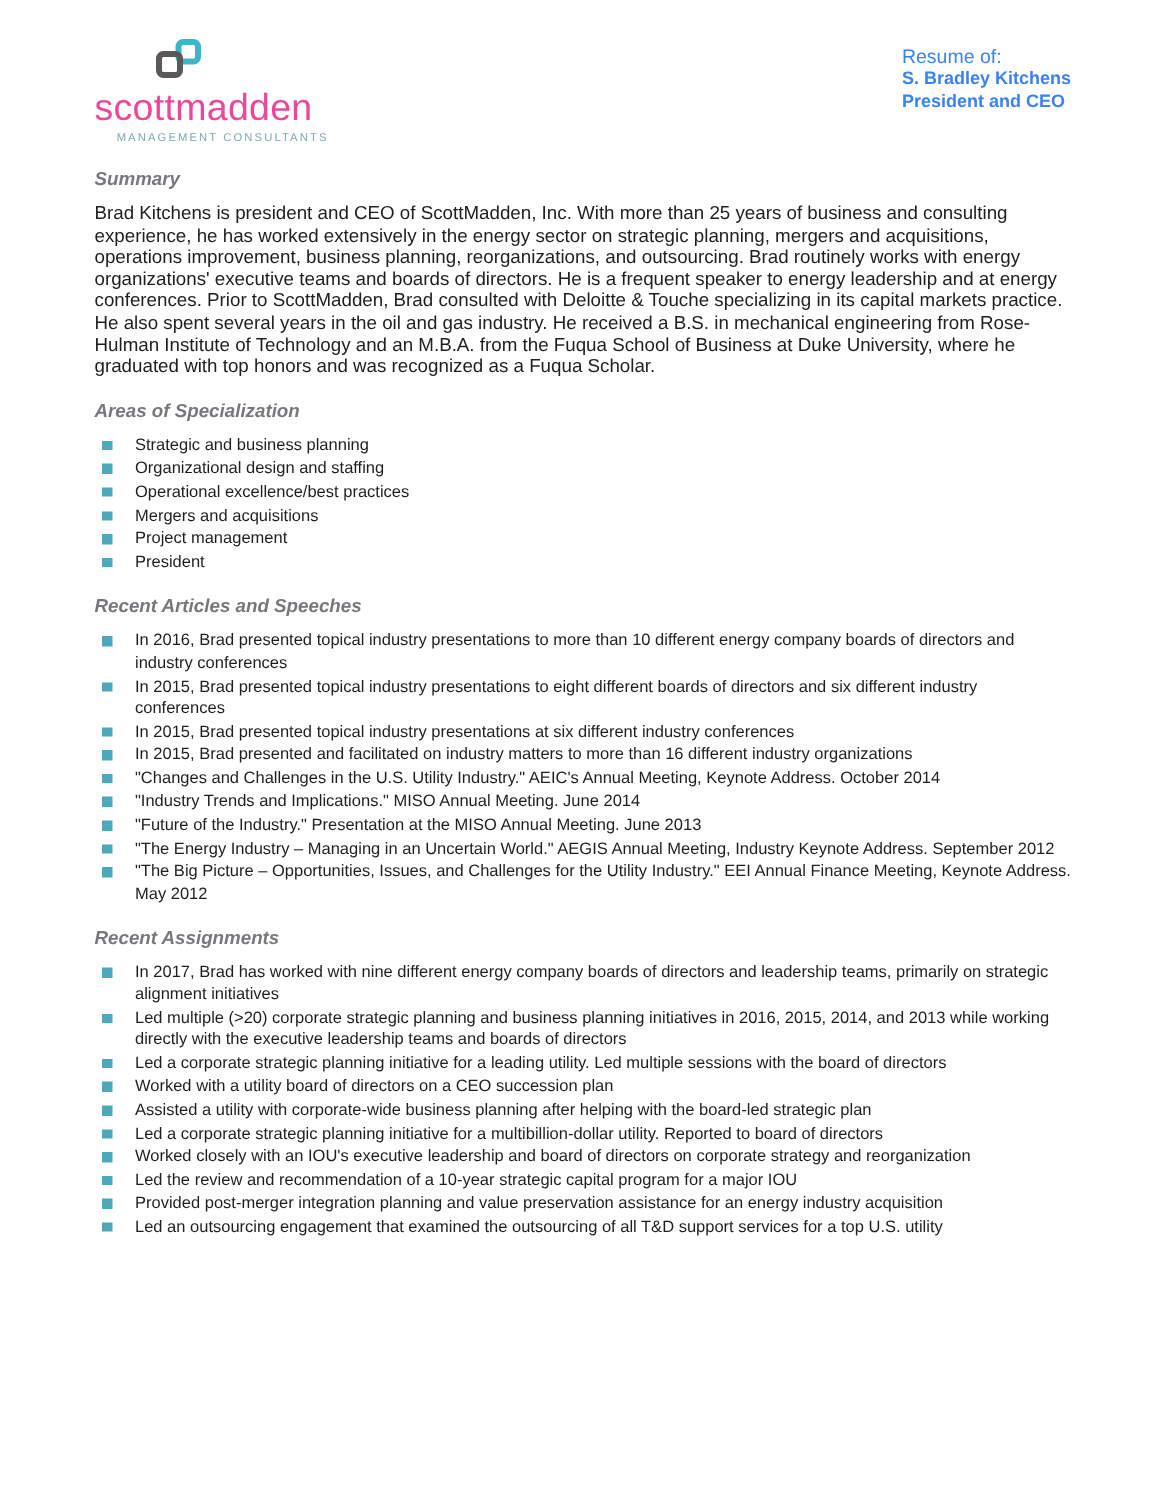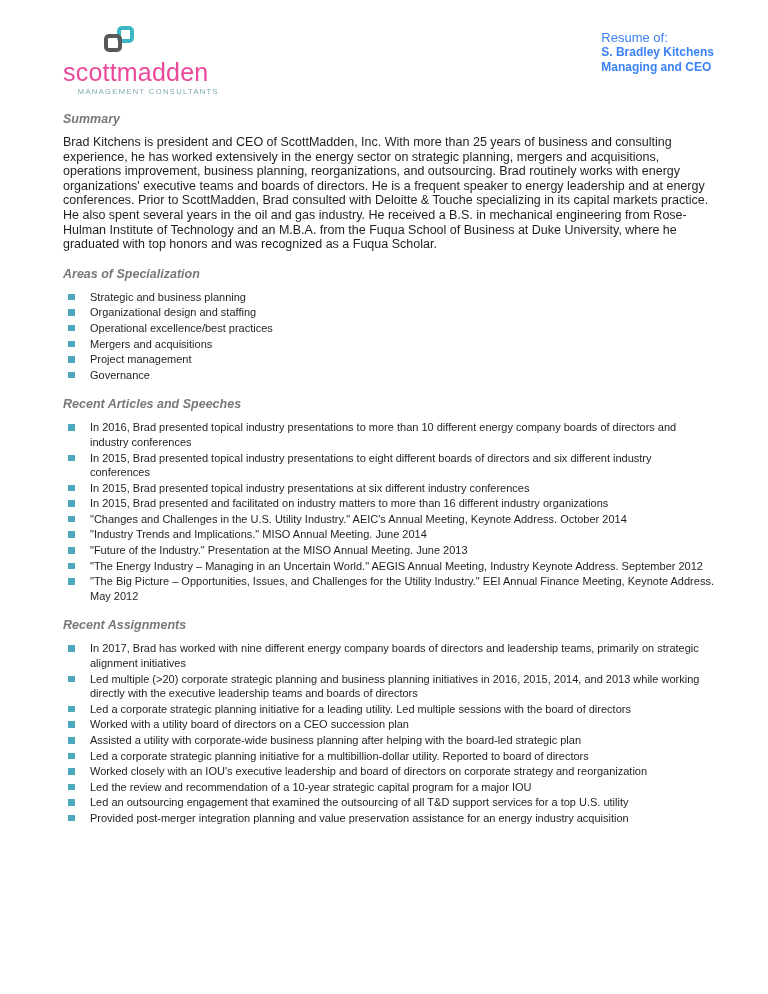--- a/index.html
+++ b/index.html
@@ -122,36 +122,36 @@
           <span class="sq sq-teal"></span>
           <span class="sq sq-gray"></span>
         </div>
         <div class="wordmark">scottmadden</div>
         <div class="tagline">MANAGEMENT CONSULTANTS</div>
       </div>
 
       <div class="resume-meta">
         <div class="resume-of">Resume of:</div>
         <div class="person-name">S. Bradley Kitchens</div>
-        <div class="person-title">Managing and CEO</div>
+        <div class="person-title">President and CEO</div>
       </div>
     </header>
 
     <main>
       <h2 class="section-heading">Summary</h2>
       <p class="body-text">Brad Kitchens is president and CEO of ScottMadden, Inc. With more than 25 years of business and consulting experience, he has worked extensively in the energy sector on strategic planning, mergers and acquisitions, operations improvement, business planning, reorganizations, and outsourcing. Brad routinely works with energy organizations' executive teams and boards of directors. He is a frequent speaker to energy leadership and at energy conferences. Prior to ScottMadden, Brad consulted with Deloitte &amp; Touche specializing in its capital markets practice. He also spent several years in the oil and gas industry. He received a B.S. in mechanical engineering from Rose-Hulman Institute of Technology and an M.B.A. from the Fuqua School of Business at Duke University, where he graduated with top honors and was recognized as a Fuqua Scholar.</p>
 
       <h2 class="section-heading">Areas of Specialization</h2>
       <ul class="bullet-list">
           <li><span class="bullet"></span><span>Strategic and business planning</span></li>
           <li><span class="bullet"></span><span>Organizational design and staffing</span></li>
           <li><span class="bullet"></span><span>Operational excellence/best practices</span></li>
           <li><span class="bullet"></span><span>Mergers and acquisitions</span></li>
           <li><span class="bullet"></span><span>Project management</span></li>
-          <li><span class="bullet"></span><span>Governance</span></li>
+          <li><span class="bullet"></span><span>President</span></li>
         </ul>
 
       <h2 class="section-heading">Recent Articles and Speeches</h2>
       <ul class="bullet-list">
           <li><span class="bullet"></span><span>In 2016, Brad presented topical industry presentations to more than 10 different energy company boards of directors and industry conferences</span></li>
           <li><span class="bullet"></span><span>In 2015, Brad presented topical industry presentations to eight different boards of directors and six different industry conferences</span></li>
           <li><span class="bullet"></span><span>In 2015, Brad presented topical industry presentations at six different industry conferences</span></li>
           <li><span class="bullet"></span><span>In 2015, Brad presented and facilitated on industry matters to more than 16 different industry organizations</span></li>
           <li><span class="bullet"></span><span>"Changes and Challenges in the U.S. Utility Industry." AEIC's Annual Meeting, Keynote Address. October 2014</span></li>
           <li><span class="bullet"></span><span>"Industry Trends and Implications." MISO Annual Meeting. June 2014</span></li>
@@ -163,19 +163,19 @@
       <h2 class="section-heading">Recent Assignments</h2>
       <ul class="bullet-list">
           <li><span class="bullet"></span><span>In 2017, Brad has worked with nine different energy company boards of directors and leadership teams, primarily on strategic alignment initiatives</span></li>
           <li><span class="bullet"></span><span>Led multiple (&gt;20) corporate strategic planning and business planning initiatives in 2016, 2015, 2014, and 2013 while working directly with the executive leadership teams and boards of directors</span></li>
           <li><span class="bullet"></span><span>Led a corporate strategic planning initiative for a leading utility. Led multiple sessions with the board of directors</span></li>
           <li><span class="bullet"></span><span>Worked with a utility board of directors on a CEO succession plan</span></li>
           <li><span class="bullet"></span><span>Assisted a utility with corporate-wide business planning after helping with the board-led strategic plan</span></li>
           <li><span class="bullet"></span><span>Led a corporate strategic planning initiative for a multibillion-dollar utility. Reported to board of directors</span></li>
           <li><span class="bullet"></span><span>Worked closely with an IOU's executive leadership and board of directors on corporate strategy and reorganization</span></li>
           <li><span class="bullet"></span><span>Led the review and recommendation of a 10-year strategic capital program for a major IOU</span></li>
+          <li><span class="bullet"></span><span>Provided post-merger integration planning and value preservation assistance for an energy industry acquisition</span></li>
           <li><span class="bullet"></span><span>Led an outsourcing engagement that examined the outsourcing of all T&amp;D support services for a top U.S. utility</span></li>
-          <li><span class="bullet"></span><span>Provided post-merger integration planning and value preservation assistance for an energy industry acquisition</span></li>
         </ul>
     </main>
 
   </div>
 </div>
 
 </body></html>

